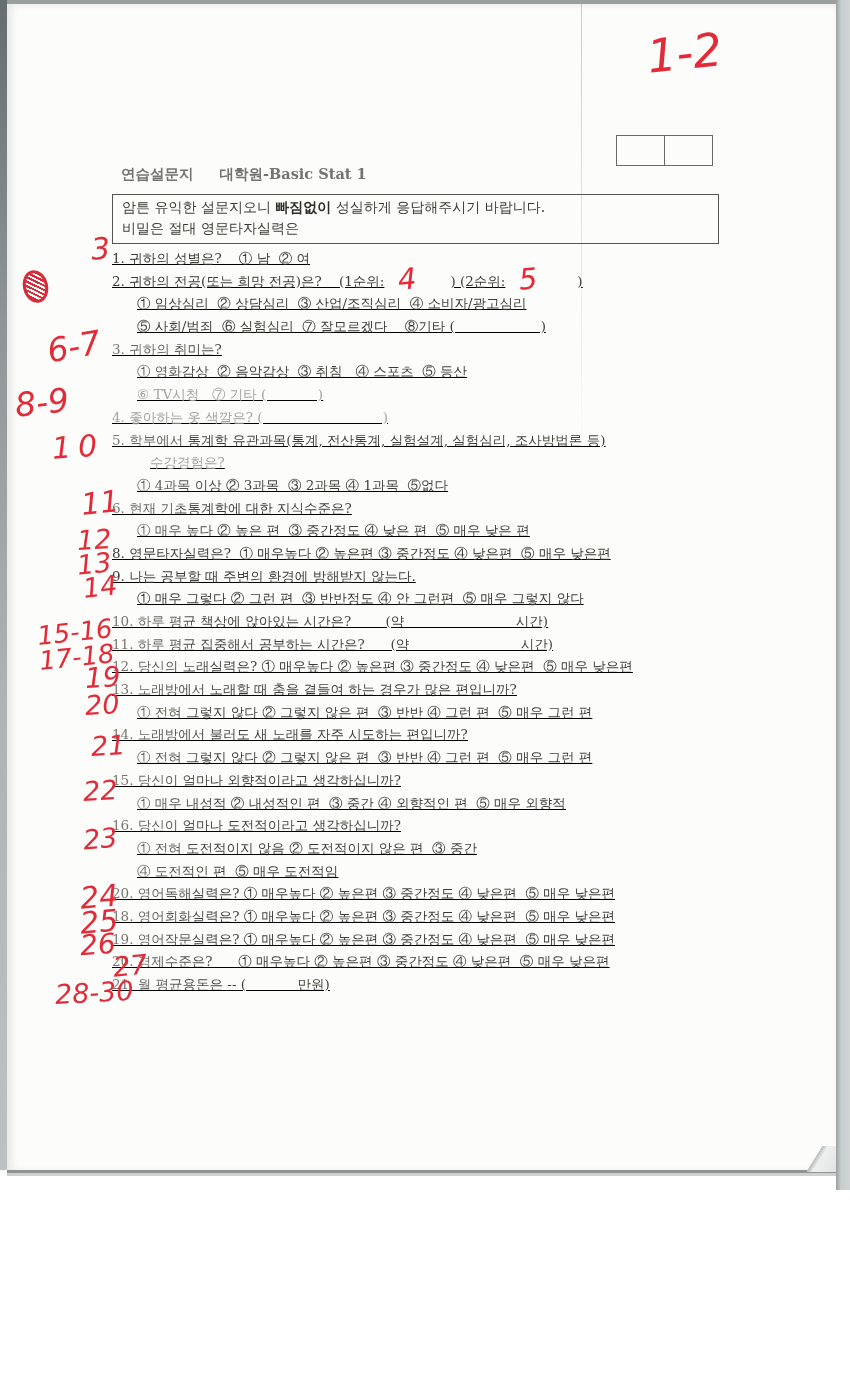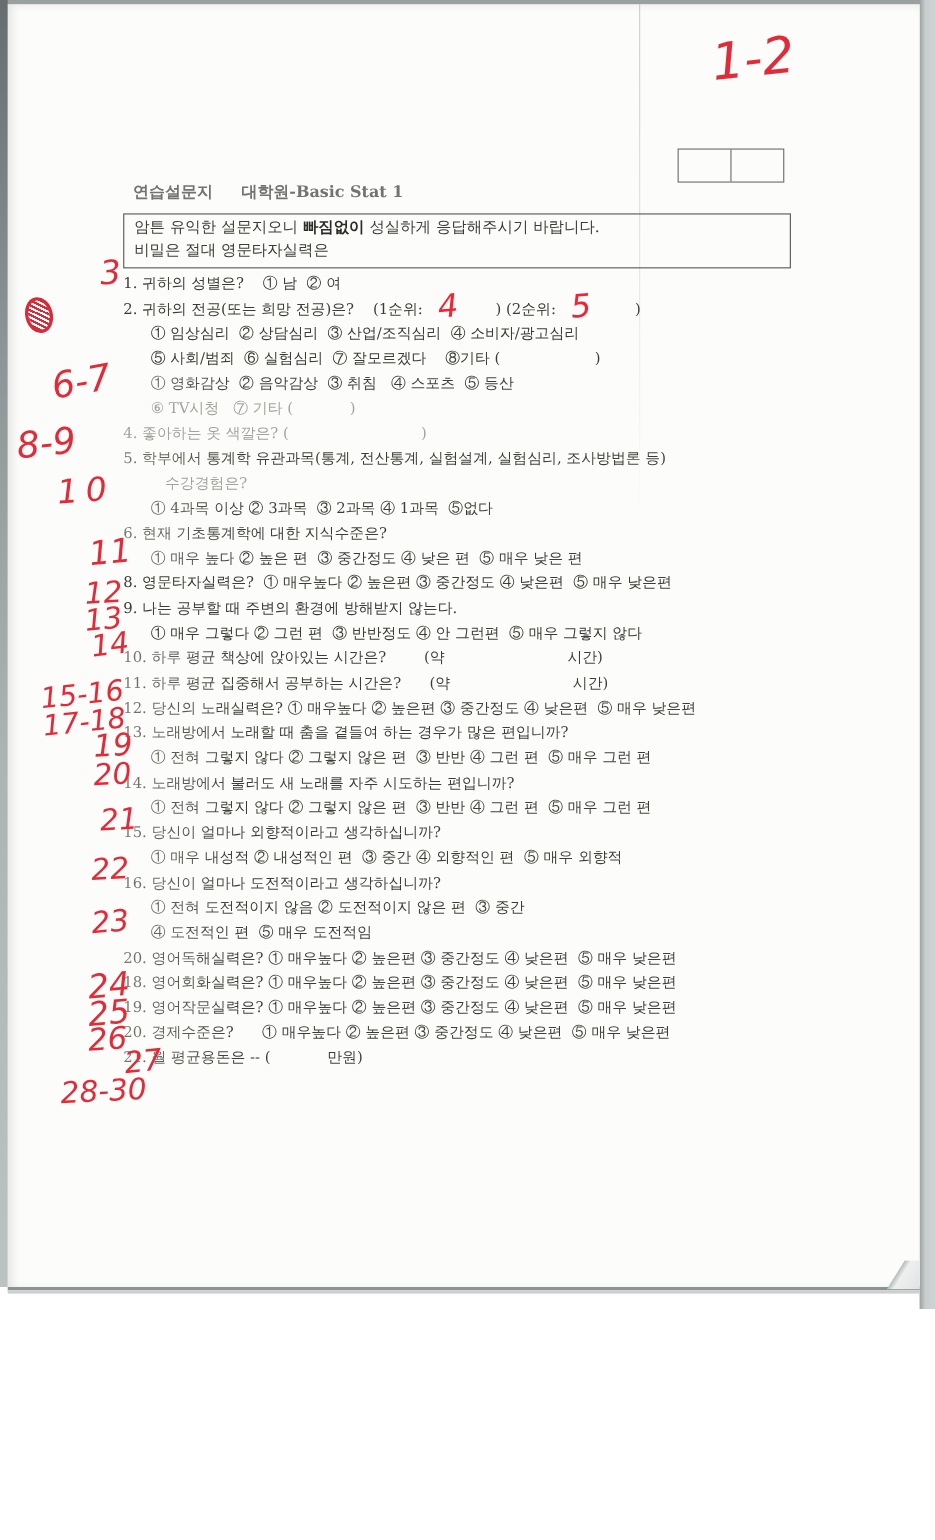--- a/index.html
+++ b/index.html
@@ -23,21 +23,21 @@
   
   .title{position:absolute;left:114px;top:161px;font-size:14.5px;font-weight:bold;color:#737373;white-space:pre;}
   .title .course{margin-left:26px;}
   .notice{position:absolute;left:105px;top:190px;width:587px;height:44px;border:1px solid #55554f;
           padding:2px 9px;font-size:14px;line-height:21px;color:#3c3c36;}
   .notice b{font-weight:bold;color:#2c2c26;margin-top:19px;}
   .scorebox{position:absolute;left:609px;top:131px;width:95px;height:29px;border:1px solid #6a6a64;display:flex;}
   .scorebox .cell{flex:1;border-right:1px solid #6a6a64;}
   .scorebox .cell:last-child{border-right:none;}
   
-  .lines{position:absolute;left:0;top:243px;width:829px;}
+  .lines{position:absolute;left:0;top:243px;width:829px;text-decoration:underline;}
   .ln{height:22.7px;line-height:22.7px;font-size:13.5px;white-space:pre;}
   .q{padding-left:105px;}
   .c{padding-left:130px;}
   .s{padding-left:115px;margin-left:28px;}
   .d{color:#3c3c36;}
   .f{color:#a3a39d;}
   .g{background:linear-gradient(90deg,#aaaaa4 0px,#8d8d87 70px,#3c3c36 210px);
      -webkit-background-clip:text;background-clip:text;color:transparent;}
   
   .hw{position:absolute;font-family:"DejaVu Sans","Liberation Sans",sans-serif;font-style:italic;
@@ -73,20 +73,21 @@
     <div class="notice">
       <div><span>암튼 유익한 설문지오니 </span><b>빠짐없이</b><span> 성실하게 응답해주시기 바랍니다.</span></div>
       <div>비밀은 절대 영문타자실력은</div>
     </div>
 
     <div class="lines">
       <div class="ln q d">1. 귀하의 성별은?    ① 남  ② 여</div>
       <div class="ln q d"><span>2. 귀하의 전공(또는 희망 전공)은?    (1순위:</span><span class="blank b1"><span class="inline-hw">4</span></span><span>) (2순위:</span><span class="blank b2"><span class="inline-hw">5</span></span><span>)</span></div>
       <div class="ln c d">① 임상심리  ② 상담심리  ③ 산업/조직심리  ④ 소비자/광고심리</div>
       <div class="ln c d">⑤ 사회/범죄  ⑥ 실험심리  ⑦ 잘모르겠다    ⑧기타 (                    )</div>
+      <div class="ln q g">3. 귀하의 취미는?</div>
       <div class="ln c g">① 영화감상  ② 음악감상  ③ 취침   ④ 스포츠  ⑤ 등산</div>
       <div class="ln c f">⑥ TV시청   ⑦ 기타 (            )</div>
       <div class="ln q f">4. 좋아하는 옷 색깔은? (                            )</div>
       <div class="ln q g">5. 학부에서 통계학 유관과목(통계, 전산통계, 실험설계, 실험심리, 조사방법론 등)</div>
       <div class="ln s f">수강경험은?</div>
       <div class="ln c g">① 4과목 이상 ② 3과목  ③ 2과목 ④ 1과목  ⑤없다</div>
       <div class="ln q g">6. 현재 기초통계학에 대한 지식수준은?</div>
       <div class="ln c g">① 매우 높다 ② 높은 편  ③ 중간정도 ④ 낮은 편  ⑤ 매우 낮은 편</div>
       <div class="ln q d">8. 영문타자실력은?  ① 매우높다 ② 높은편 ③ 중간정도 ④ 낮은편  ⑤ 매우 낮은편</div>
       <div class="ln q d">9. 나는 공부할 때 주변의 환경에 방해받지 않는다.</div>

